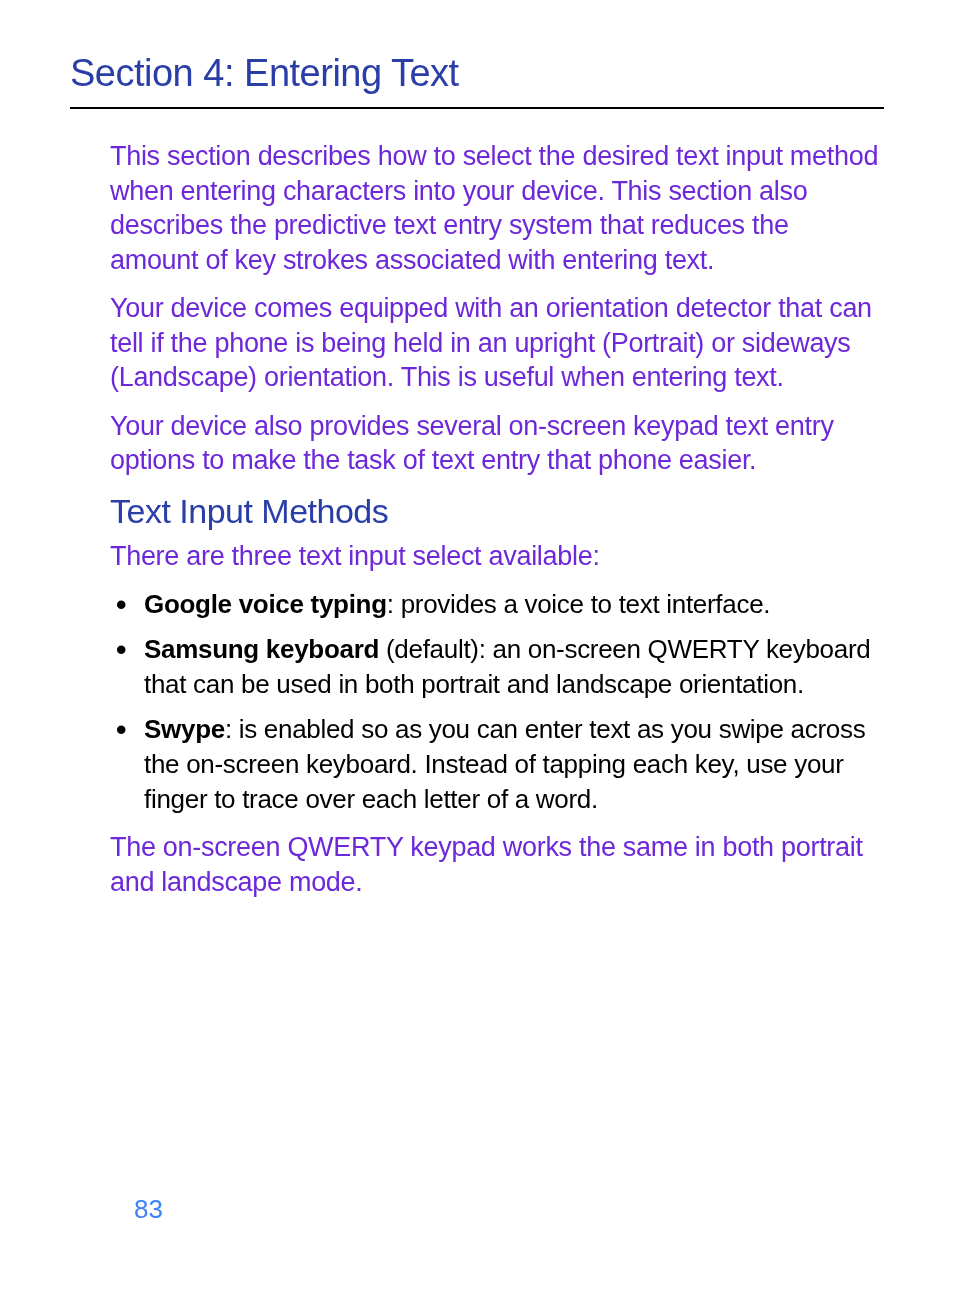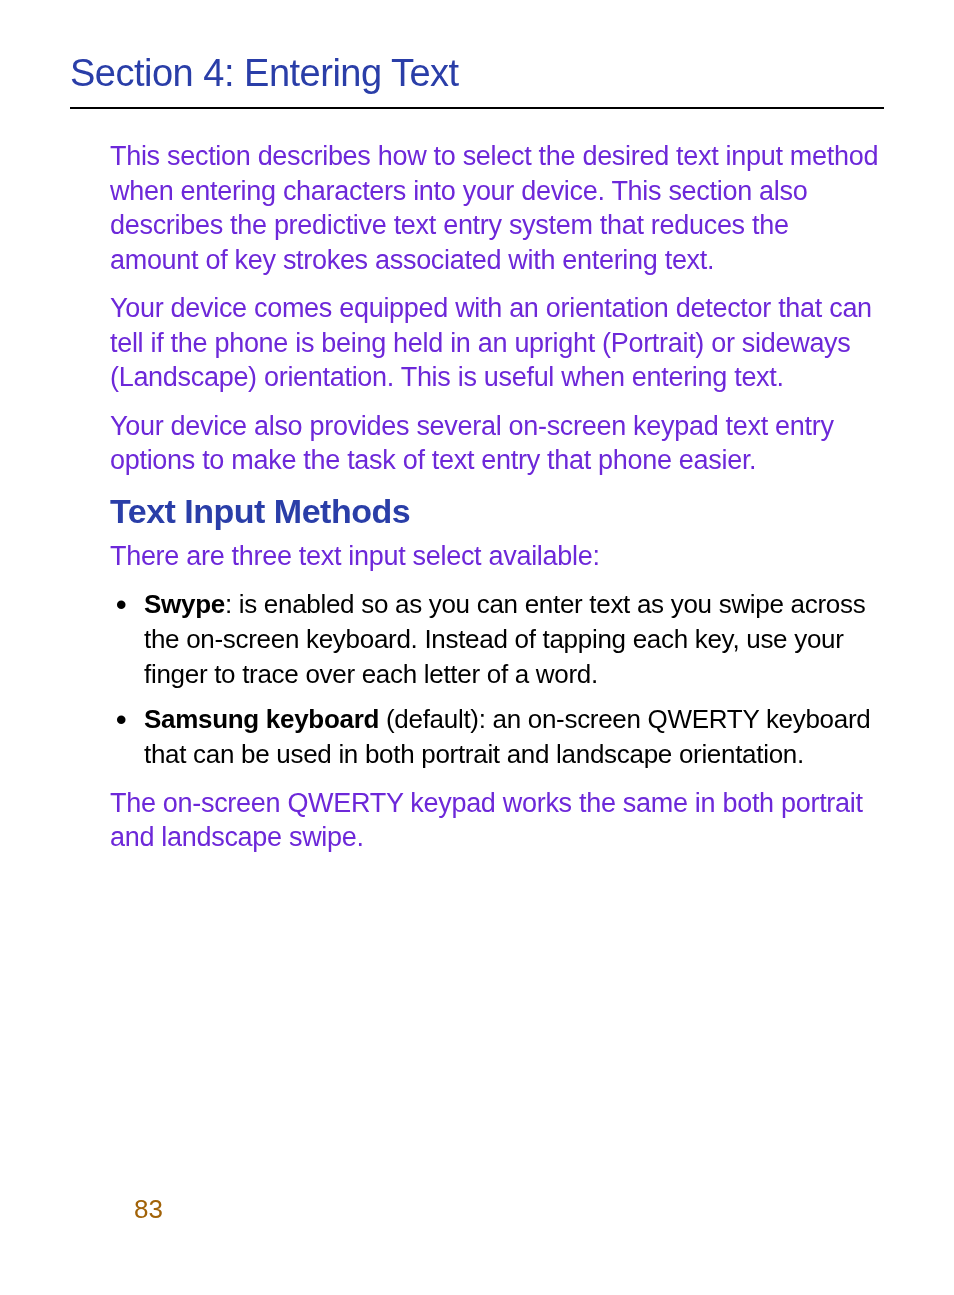--- a/index.html
+++ b/index.html
@@ -32,21 +32,21 @@
       font-size: 27px;
       line-height: 1.28;
       color: #6d28d9;
       margin-left: 40px;
       margin-right: 0;
       margin-bottom: 14px;
       letter-spacing: -0.3px;
     }
     .sub-heading {
       color: #2a3ea8;
-      font-weight: 700;
+      font-weight: 400;
       font-size: 34px;
       margin-left: 40px;
       margin-top: 6px;
       margin-bottom: 8px;
       letter-spacing: -0.5px;
     }
     ul.bullets {
       list-style: none;
       margin-left: 40px;
       margin-bottom: 14px;
@@ -70,41 +70,44 @@
     }
     .bold {
       font-weight: 700;
       font-family: Arial, Helvetica, sans-serif;
     }
     .page-number {
       position: absolute;
       bottom: 70px;
       left: 134px;
       font-size: 26px;
-      color: #a16207;
+      color: #3b82f6;
     }
   </style>
 </head>
 <body>
 
 <h1 class="section-title">Section 4: Entering Text</h1>
 <hr class="title-rule">
 
 <p class="body-para">This section describes how to select the desired text input method when entering characters into your device. This section also describes the predictive text entry system that reduces the amount of key strokes associated with entering text.</p>
 <p class="body-para">Your device comes equipped with an orientation detector that can tell if the phone is being held in an upright (Portrait) or sideways (Landscape) orientation. This is useful when entering text.</p>
 <p class="body-para">Your device also provides several on-screen keypad text entry options to make the task of text entry that phone easier.</p>
 
 <h2 class="sub-heading">Text Input Methods</h2>
 
 <p class="body-para">There are three text input select available:</p>
 
 <ul class="bullets">
   <li>
-    <span class="bold">Swype</span><span>: is enabled so as you can enter text as you swipe across the on-screen keyboard. Instead of tapping each key, use your finger to trace over each letter of a word.</span>
+    <span class="bold">Google voice typing</span><span>: provides a voice to text interface.</span>
   </li>
   <li>
     <span class="bold">Samsung keyboard</span><span> (default): an on-screen QWERTY keyboard that can be used in both portrait and landscape orientation.</span>
   </li>
+  <li>
+    <span class="bold">Swype</span><span>: is enabled so as you can enter text as you swipe across the on-screen keyboard. Instead of tapping each key, use your finger to trace over each letter of a word.</span>
+  </li>
 </ul>
 
-<p class="body-para">The on-screen QWERTY keypad works the same in both portrait and landscape swipe.</p>
+<p class="body-para">The on-screen QWERTY keypad works the same in both portrait and landscape mode.</p>
 
 <div class="page-number">83</div>
 
 </body></html>

